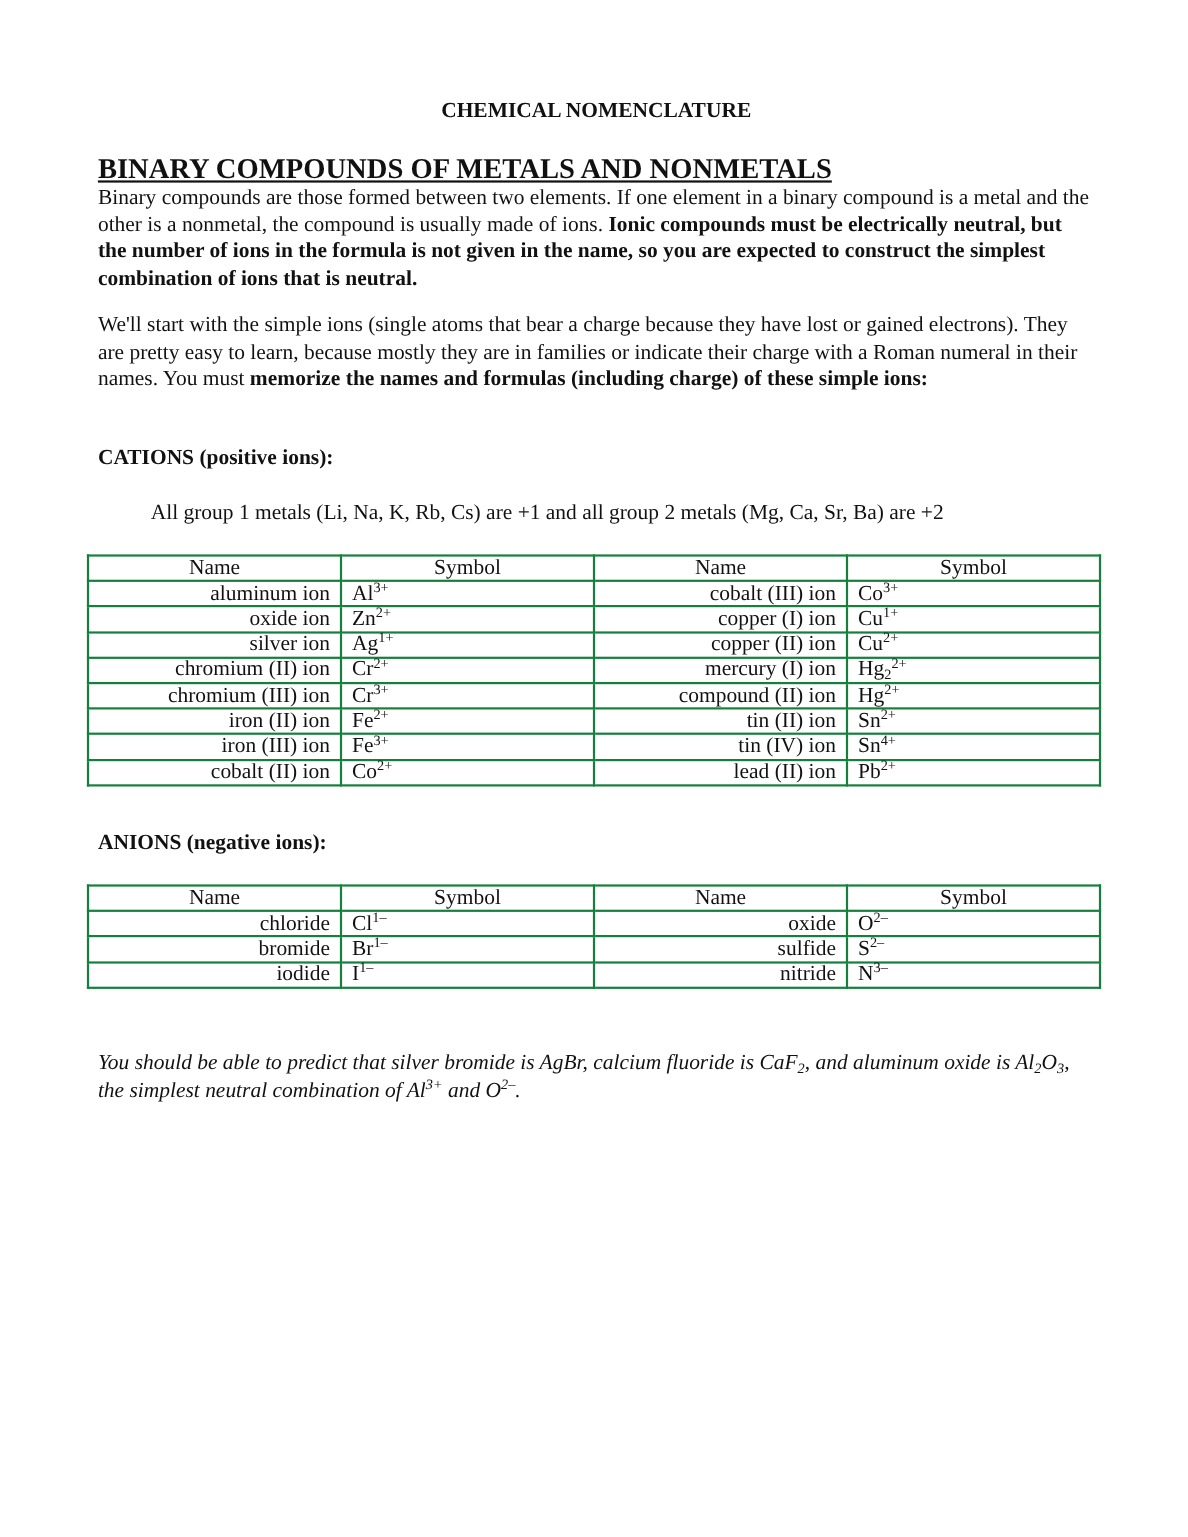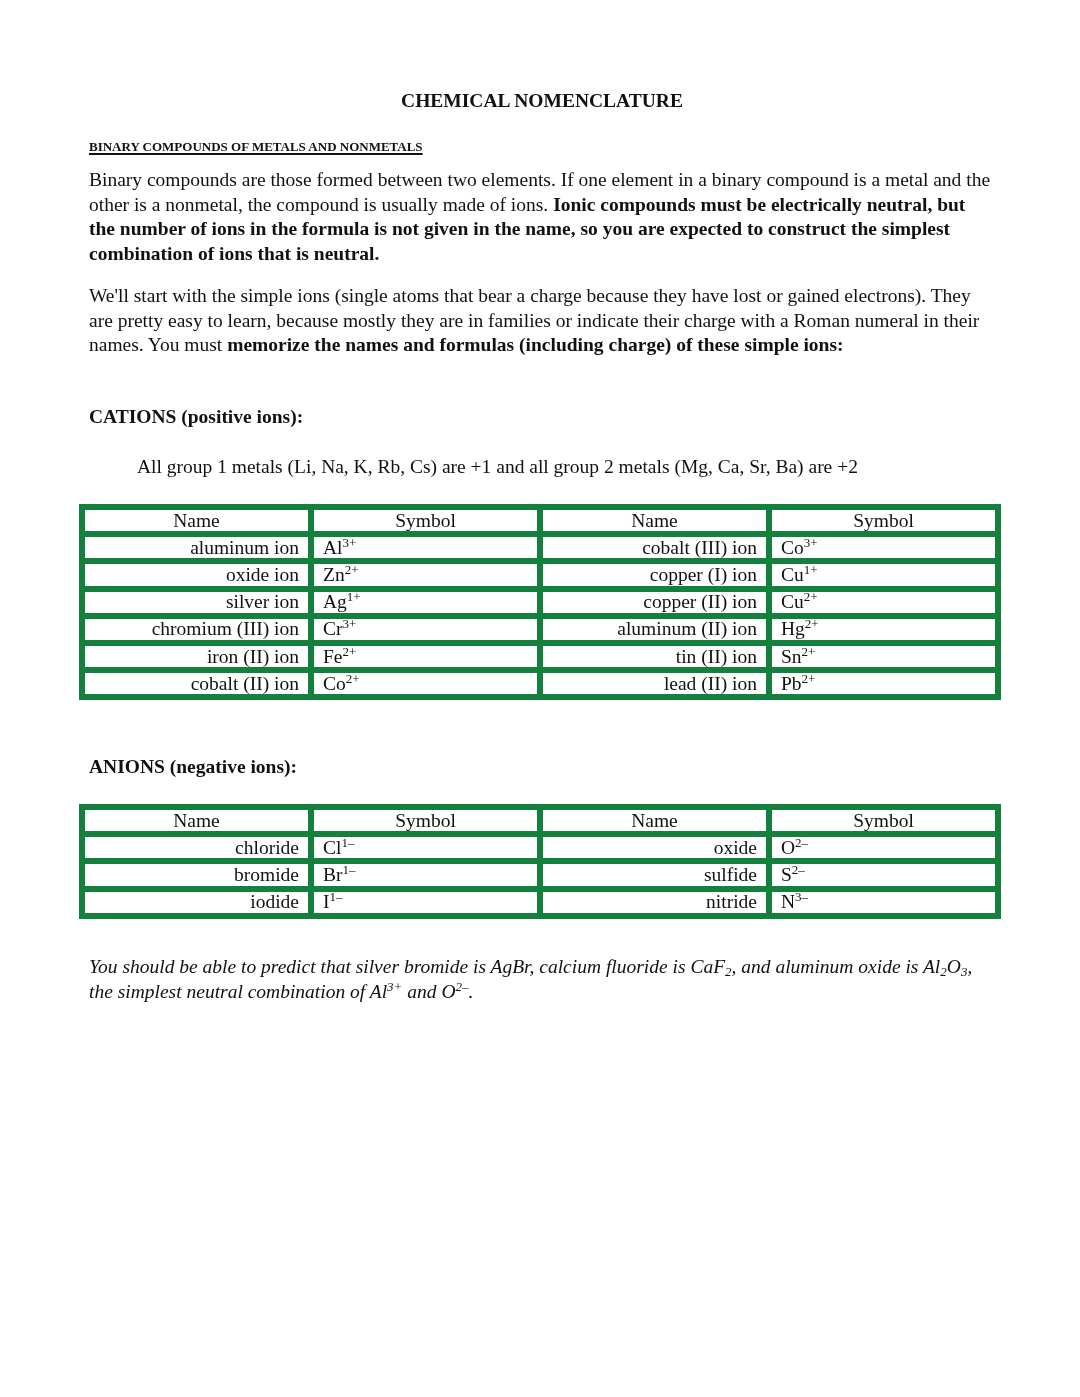--- a/index.html
+++ b/index.html
@@ -2,32 +2,32 @@
 <html><head>
 <meta charset="utf-8">
 <style>
   html, body { margin: 0; padding: 0; background: #ffffff; }
   body { width: 1080px; height: 1397px; position: relative; overflow: hidden;
          font-family: "Liberation Serif", "DejaVu Serif", serif; color: #111; }
   .page { position: absolute; left: 0; top: 0; width: 1080px; height: 1397px; }
   .title { position: absolute; top: 90px; left: 0; width: 1084px; text-align: center;
            font-weight: bold; font-size: 19.5px; }
   .block { position: absolute; left: 89px; width: 905px; font-size: 19.5px; line-height: 24.6px; }
-  .h-section { position: absolute; left: 89px; top: 139px; font-weight: bold; font-size: 13px;
+  .h-section { position: absolute; left: 89px; top: 139px; font-weight: bold; font-size: 26px;
                text-decoration: underline; text-decoration-thickness: 2px; text-underline-offset: 2px; }
   .p1 { top: 168px; }
   .p2 { top: 284px; }
   .h-cations { position: absolute; left: 89px; top: 406px; font-weight: bold; font-size: 19.5px; }
   .p-groups { top: 455px; margin-left: 48px; }
   .h-anions { position: absolute; left: 89px; top: 756px; font-weight: bold; font-size: 19.5px; }
   .p-final { top: 955px; font-style: italic; }
   b { font-weight: bold; }
   table.ions { position: absolute; left: 79px; width: 922px; border-collapse: collapse;
                font-size: 19.5px; table-layout: fixed; }
-  table.ions td, table.ions th { border: 6px solid #15803d; padding: 0 9px; height: 21.2px;
+  table.ions td, table.ions th { border: 2px solid #15803d; padding: 0 9px; height: 21.2px;
                                   line-height: 20px; font-weight: normal; white-space: nowrap; }
   table.ions th { text-align: center; }
   td.sym { text-align: left; }
   td.name { text-align: right; }
   #cation-table { top: 504px; }
   #anion-table { top: 804px; }
   sup { font-size: 13px; vertical-align: 7px; line-height: 0; }
   sub { font-size: 13px; vertical-align: -3px; line-height: 0; }
   .col { width: 25%; }
 </style>
@@ -70,30 +70,42 @@
           <td class="name">copper (I) ion</td>
           <td class="sym"><span>Cu</span><sup>1+</sup></td>
         </tr>
         <tr>
           <td class="name">silver ion</td>
           <td class="sym"><span>Ag</span><sup>1+</sup></td>
           <td class="name">copper (II) ion</td>
           <td class="sym"><span>Cu</span><sup>2+</sup></td>
         </tr>
         <tr>
+          <td class="name">chromium (II) ion</td>
+          <td class="sym"><span>Cr</span><sup>2+</sup></td>
+          <td class="name">mercury (I) ion</td>
+          <td class="sym"><span>Hg</span><sub>2</sub><sup>2+</sup></td>
+        </tr>
+        <tr>
           <td class="name">chromium (III) ion</td>
           <td class="sym"><span>Cr</span><sup>3+</sup></td>
-          <td class="name">aluminum (II) ion</td>
+          <td class="name">compound (II) ion</td>
           <td class="sym"><span>Hg</span><sup>2+</sup></td>
         </tr>
         <tr>
           <td class="name">iron (II) ion</td>
           <td class="sym"><span>Fe</span><sup>2+</sup></td>
           <td class="name">tin (II) ion</td>
           <td class="sym"><span>Sn</span><sup>2+</sup></td>
+        </tr>
+        <tr>
+          <td class="name">iron (III) ion</td>
+          <td class="sym"><span>Fe</span><sup>3+</sup></td>
+          <td class="name">tin (IV) ion</td>
+          <td class="sym"><span>Sn</span><sup>4+</sup></td>
         </tr>
         <tr>
           <td class="name">cobalt (II) ion</td>
           <td class="sym"><span>Co</span><sup>2+</sup></td>
           <td class="name">lead (II) ion</td>
           <td class="sym"><span>Pb</span><sup>2+</sup></td>
         </tr>
       </tbody>
   </table>
 

